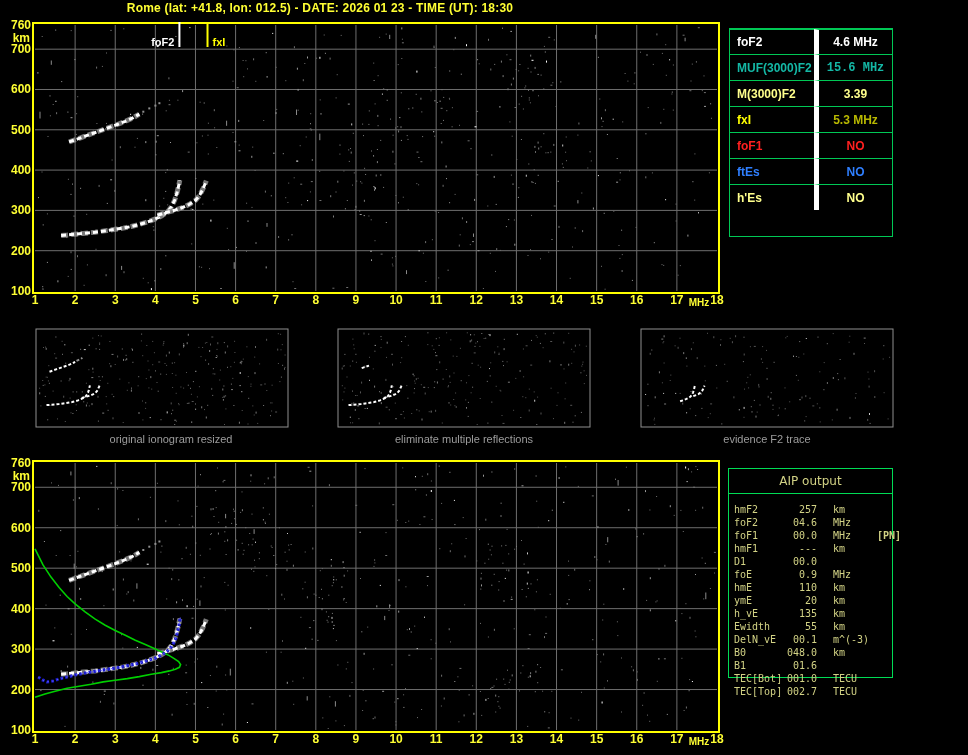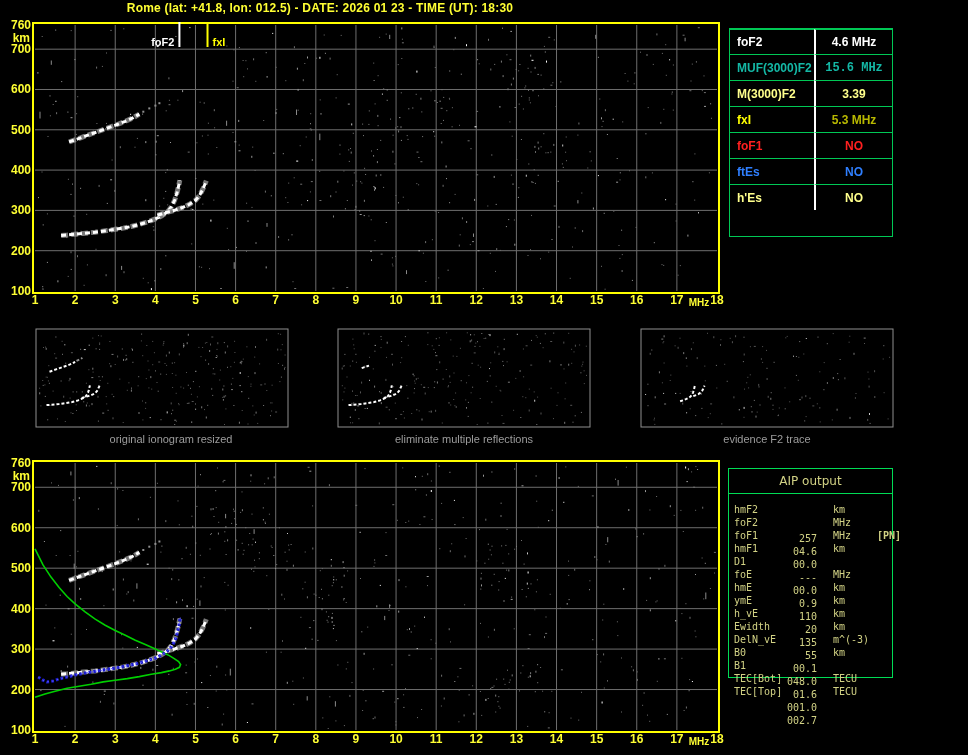--- a/index.html
+++ b/index.html
@@ -8,29 +8,29 @@
          font:bold 12px "Liberation Sans",sans-serif;letter-spacing:.2px;}
   #gfx{position:absolute;left:0;top:0;}
   .caption{position:absolute;top:433px;width:252px;text-align:center;color:#9c9c9c;
            font:11px "Liberation Sans",sans-serif;}
   #autoscala{position:absolute;left:729px;top:28px;width:162px;height:207px;background:#000;
              border:1px solid #00c855;display:grid;grid-template-columns:84px 1fr;
              grid-template-rows:25px repeat(7,1fr);font:bold 12px "Liberation Sans",sans-serif;}
   .at-header{grid-column:1/3;display:flex;align-items:center;justify-content:center;color:#ffff00;}
   .at-label{display:flex;align-items:center;padding-left:7px;border-top:1px solid #00c855;}
   .at-value{display:flex;align-items:center;justify-content:center;border-top:1px solid #00c855;
-            border-left:2px solid #ffffff;}
+            border-left:5px solid #ffffff;}
   #aipbox{position:absolute;left:728px;top:468px;width:163px;height:208px;border:1px solid #00dc55;z-index:1;text-align:right;}
   .aip-header{height:24px;border-bottom:1px solid #00dc55;display:flex;align-items:center;
               justify-content:center;color:#d2d285;font:12px "DejaVu Sans",sans-serif;}
   #aiprows{position:absolute;left:728px;top:503px;width:210px;color:#d2d285;z-index:2;
            font:10px "DejaVu Sans Mono",monospace;}
   .aip-row{display:flex;height:13px;line-height:13px;}
   .aip-label{flex:0 0 50px;padding-left:6px;white-space:nowrap;}
-  .aip-value{flex:0 0 33px;text-align:right;white-space:nowrap;margin-top:29px;}
+  .aip-value{flex:0 0 33px;text-align:right;white-space:nowrap;}
   .aip-unit{margin-left:16px;flex:0 0 44px;white-space:nowrap;}
   .aip-extra{white-space:nowrap;font-weight:bold;}
 </style>
 </head>
 <body>
 
 <div id="title">Rome (lat: +41.8, lon: 012.5) - DATE: 2026 01 23 - TIME (UT): 18:30</div>
 
 <svg id="gfx" width="968" height="755">
     <g>

